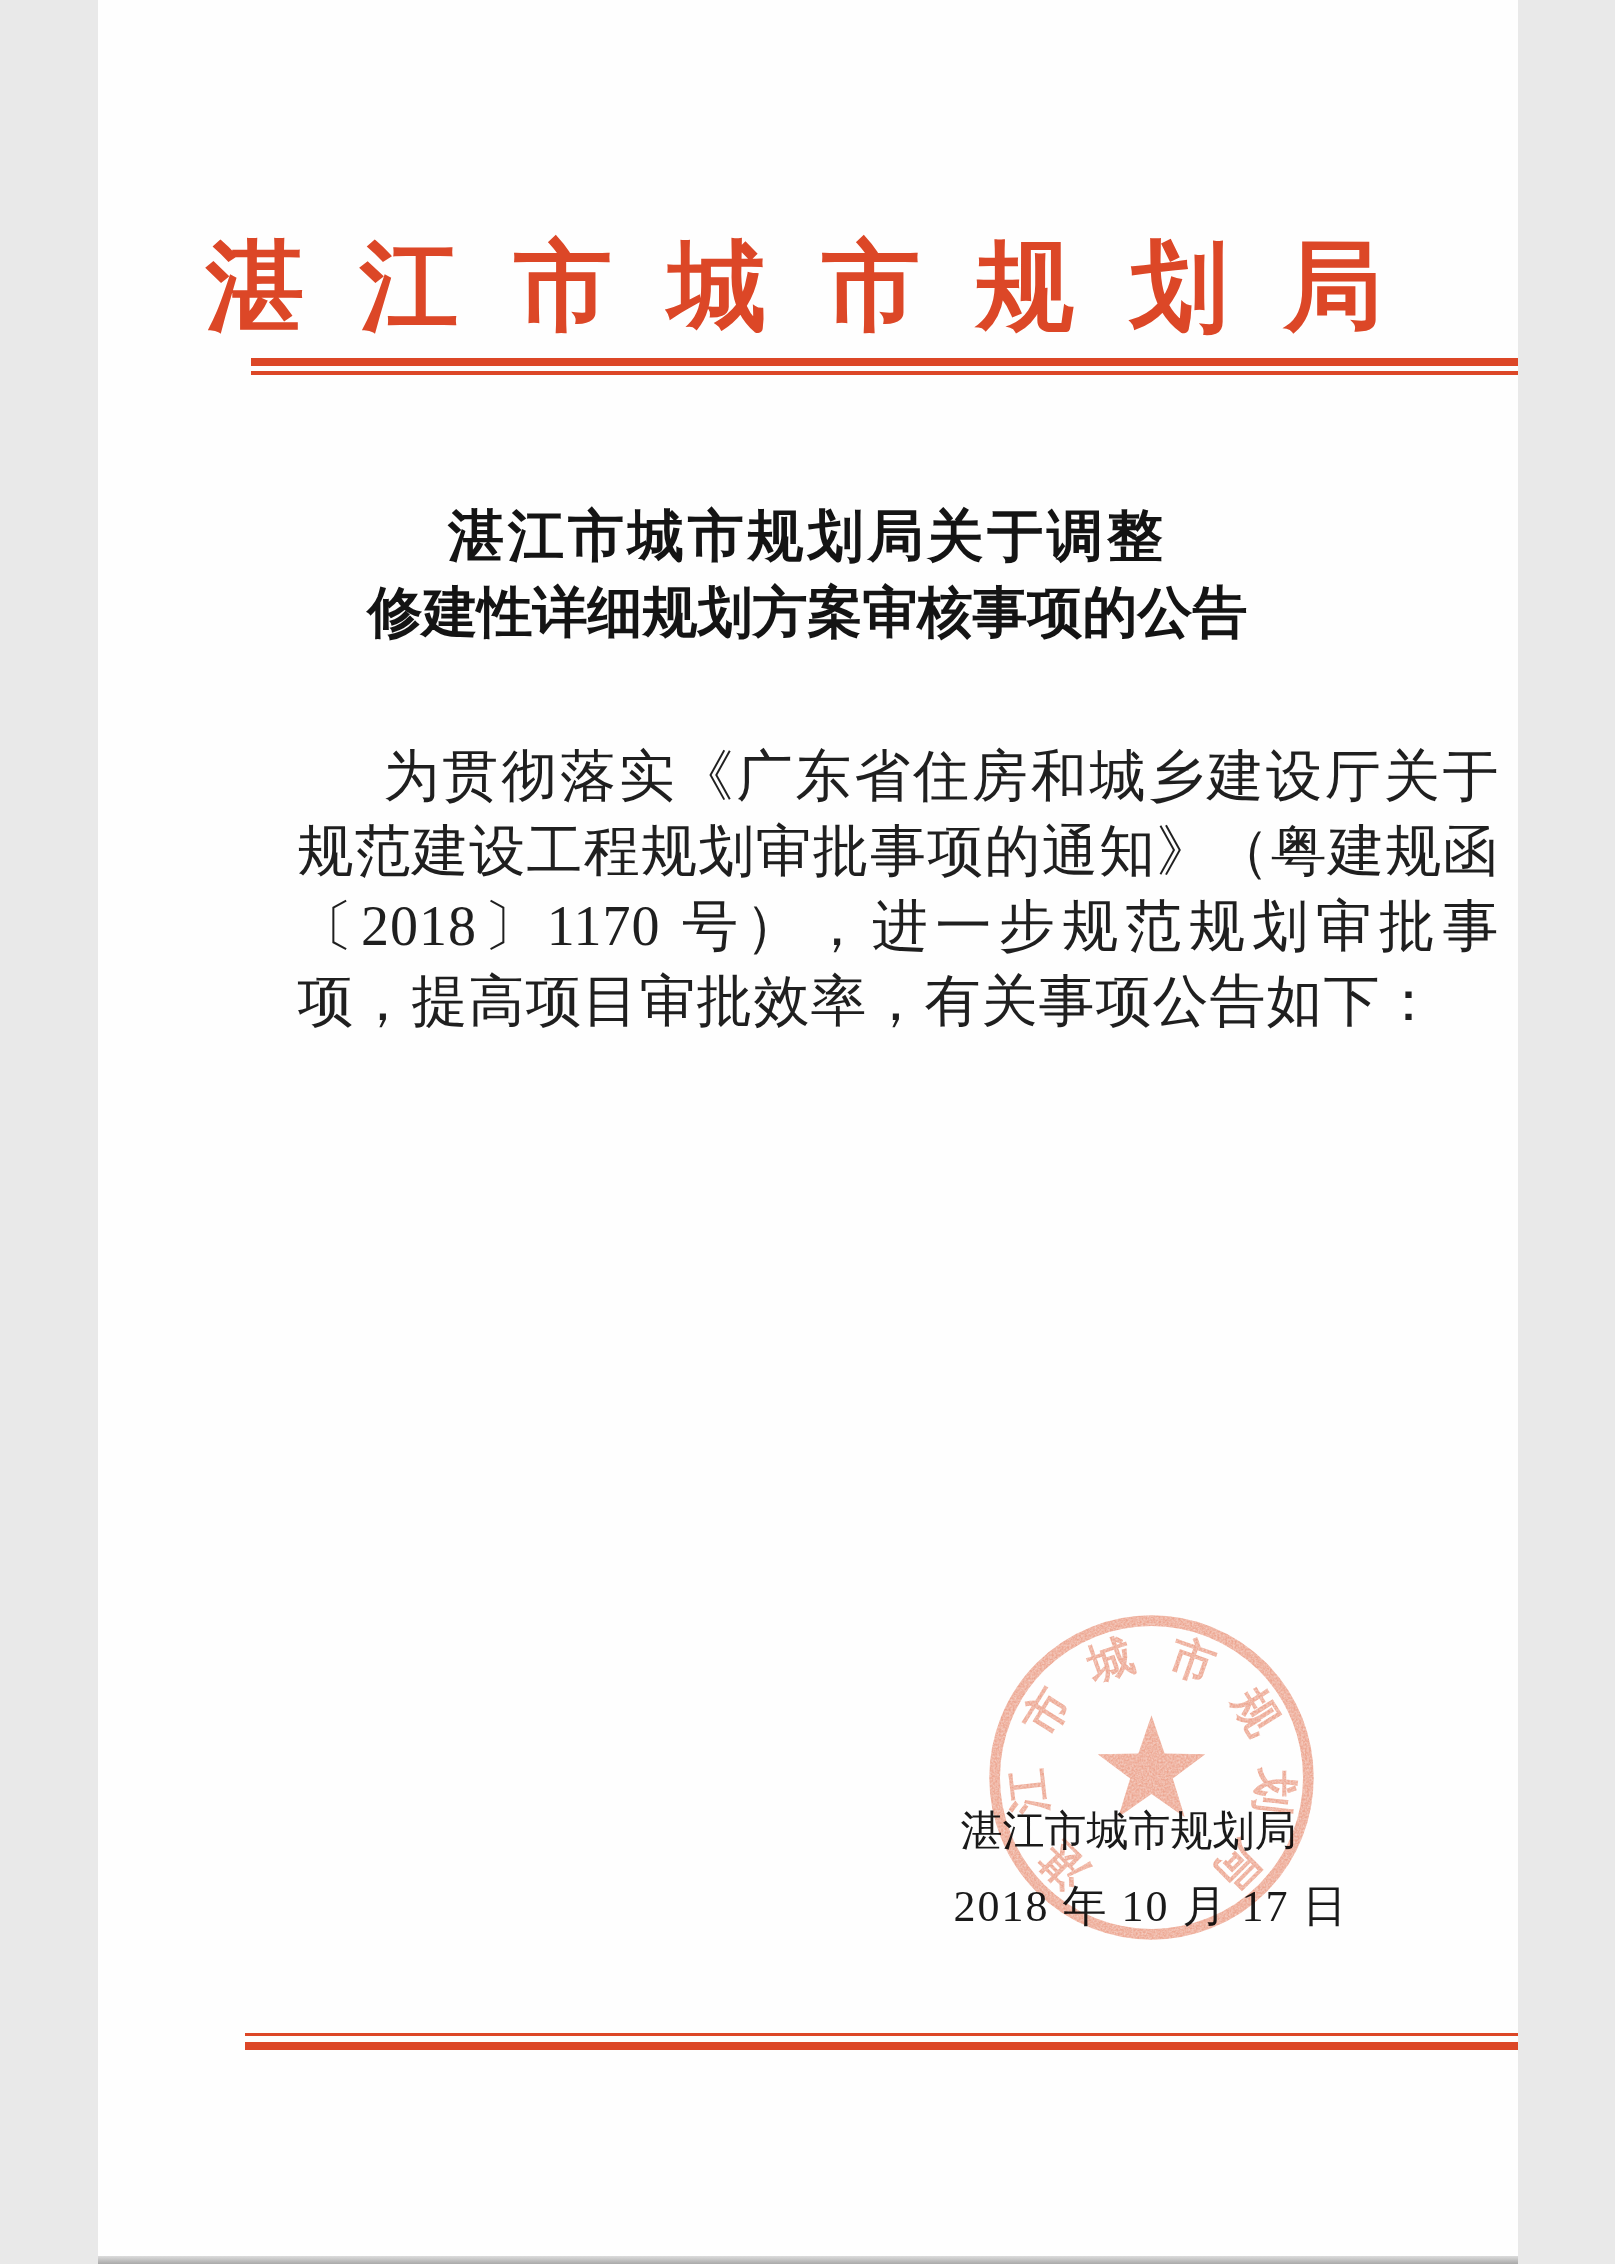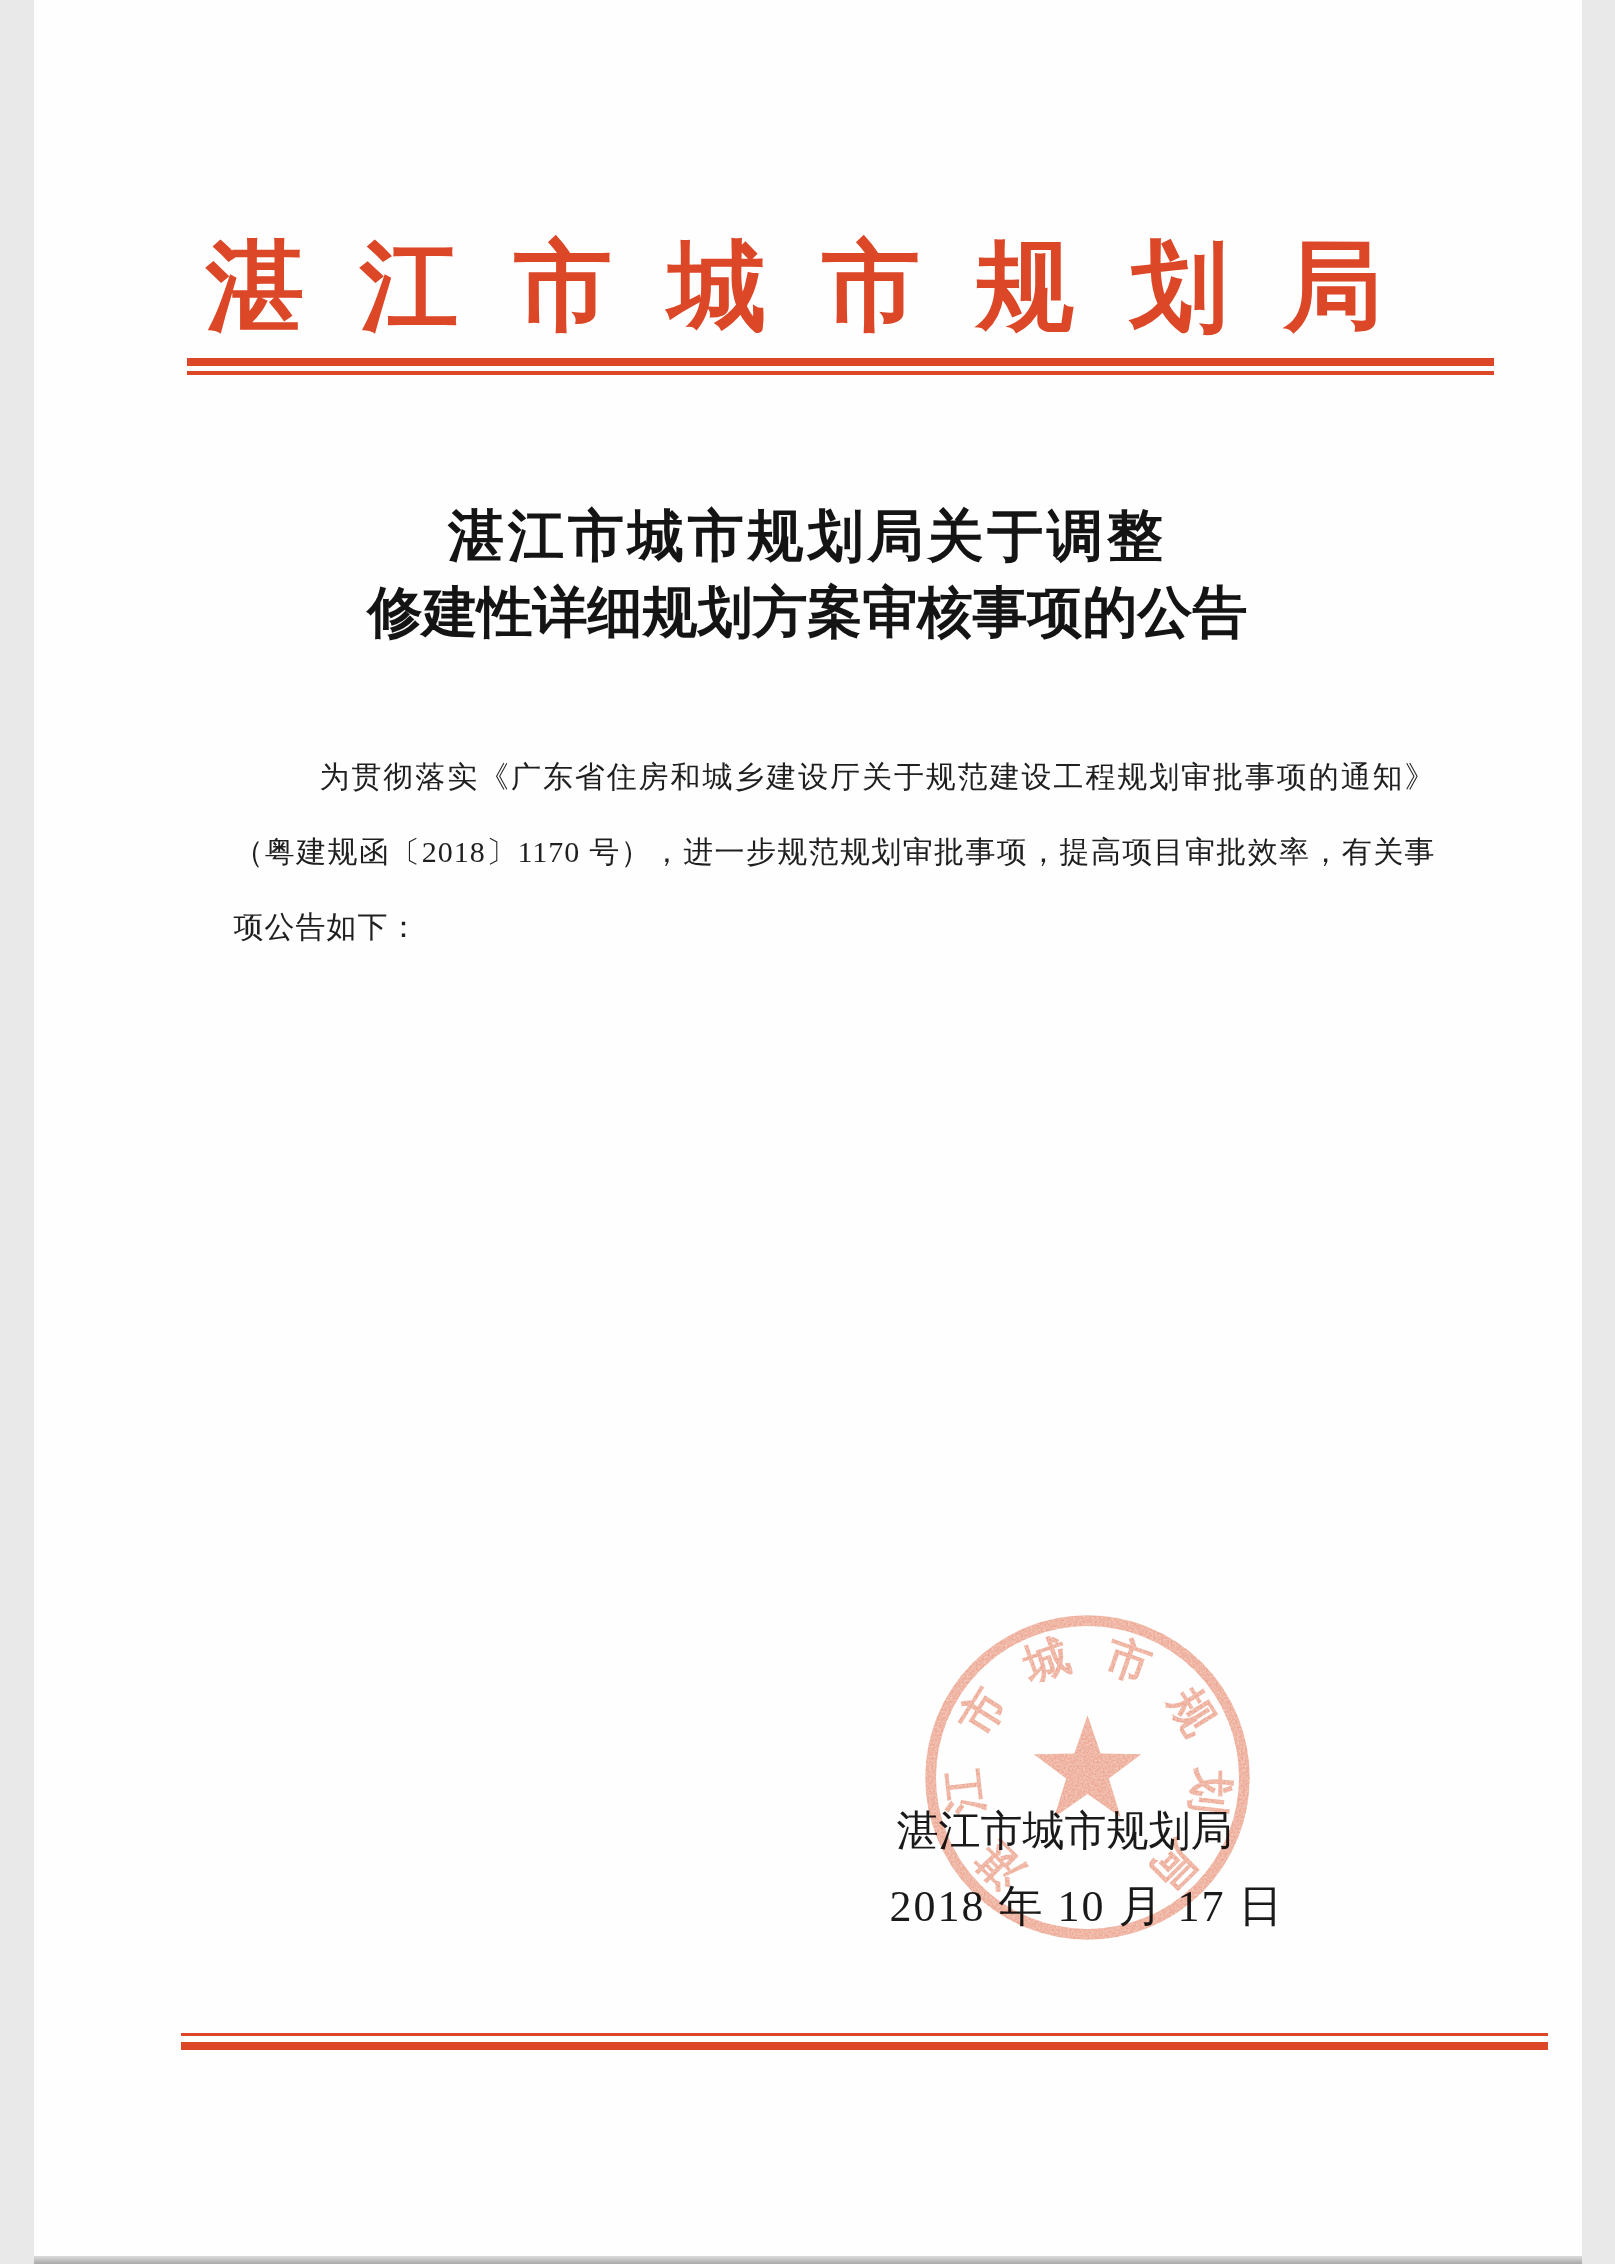--- a/index.html
+++ b/index.html
@@ -1,18 +1,18 @@
 <!DOCTYPE html>
 <html><head>
 <meta charset="utf-8">
 <style>
   html, body { margin: 0; padding: 0; background: #e9e9e9; }
   .page {
     position: relative;
-    width: 1548px;
+    width: 1420px;
     height: 2265px;
     margin: 0 auto;
     background: #fefefe;
     overflow: hidden;
     font-family: "Liberation Serif", "DejaVu Serif", serif;
   }
 
   
   .letterhead {
     position: absolute;
@@ -40,21 +40,21 @@
     color: #141414;
     white-space: nowrap;
   }
   .doc-title-1 { top: 499px; font-size: 56px; letter-spacing: 3.9px; text-align: center; }
   .doc-title-2 { top: 568px; font-size: 55px; letter-spacing: 0; margin-top: 8px; }
 
   
   .body-text {
     position: absolute;
     left: 200px; top: 739px; width: 1202px;
-    font-size: 30px;
+    font-size: 56px;
     line-height: 75px;
     letter-spacing: 1px;
     color: #1f1f1f;
     text-align: justify;
     text-justify: inter-character;
   }
   .body-text p { margin: 0; text-indent: 86px; }
 
   
   .seal {

